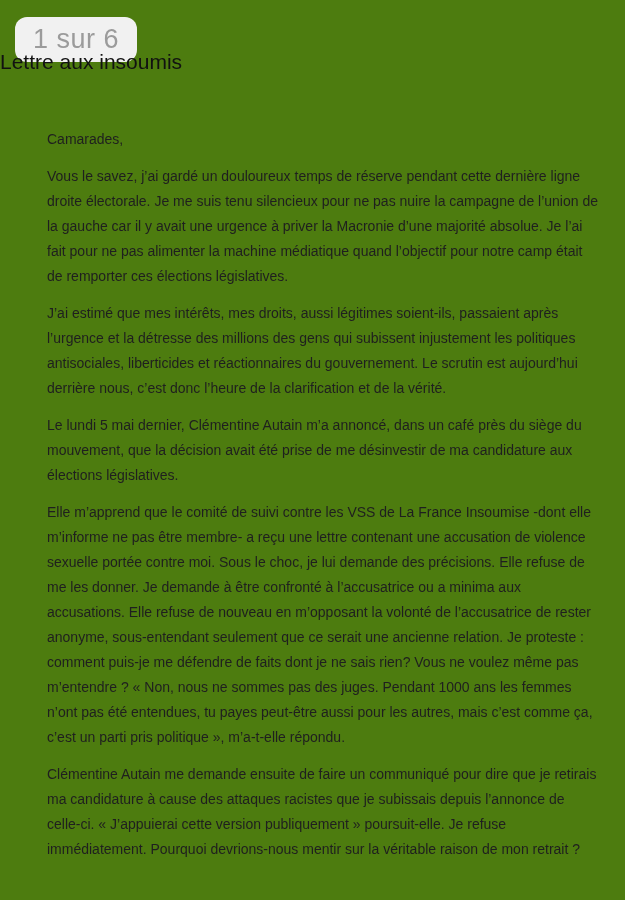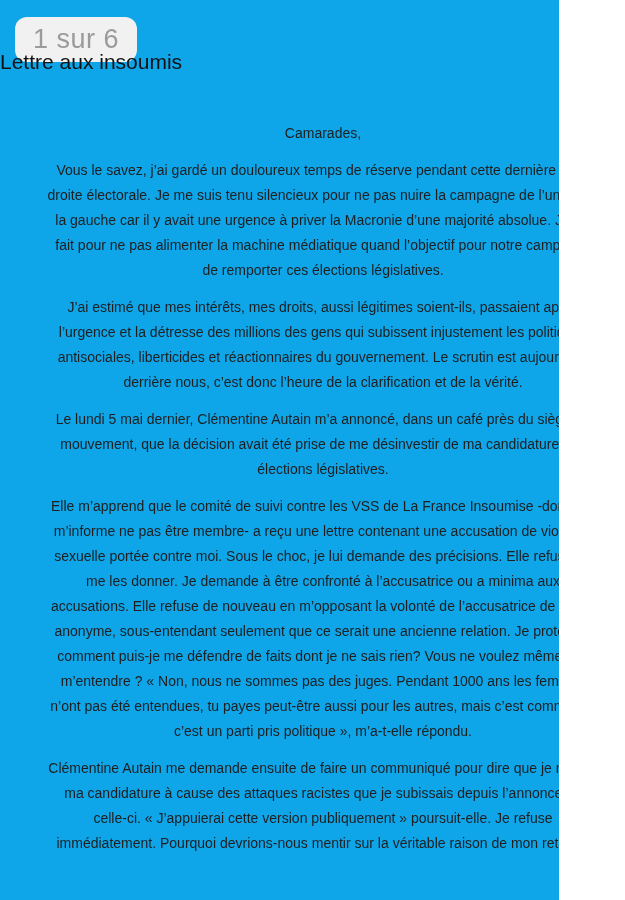--- a/index.html
+++ b/index.html
@@ -2,23 +2,23 @@
 <html lang="fr"><head>
 <meta charset="utf-8">
 <style>
   html, body {
     margin: 0;
     padding: 0;
     background: #ffffff;
   }
   .page {
     position: relative;
-    width: 559px;
+    width: 625px;
     height: 900px;
-    background: #0ea5e9;
+    background: #4d7c0f;
     font-family: "Liberation Sans", "DejaVu Sans", sans-serif;
     overflow: hidden;
   }
   .page-badge {
     position: absolute;
     left: 15px;
     top: 17px;
     min-width: 120px;
     height: 45px;
     box-sizing: border-box;
@@ -47,22 +47,21 @@
     position: absolute;
     top: 115px;
     left: 47px;
     width: 552px;
     font-size: 14px;
     line-height: 25px;
     color: #1f1f1f;
     text-align: left;
   }
   .letter p {
-    margin: 6px 0 12px 0;
-    text-align: center;
+    margin: 12px 0 12px 0;
   }
 </style>
 </head>
 <body>
 
 <div class="page">
 
   <div class="page-badge">1 sur 6</div>
 
   <h1 class="doc-title">Lettre aux insoumis</h1>

